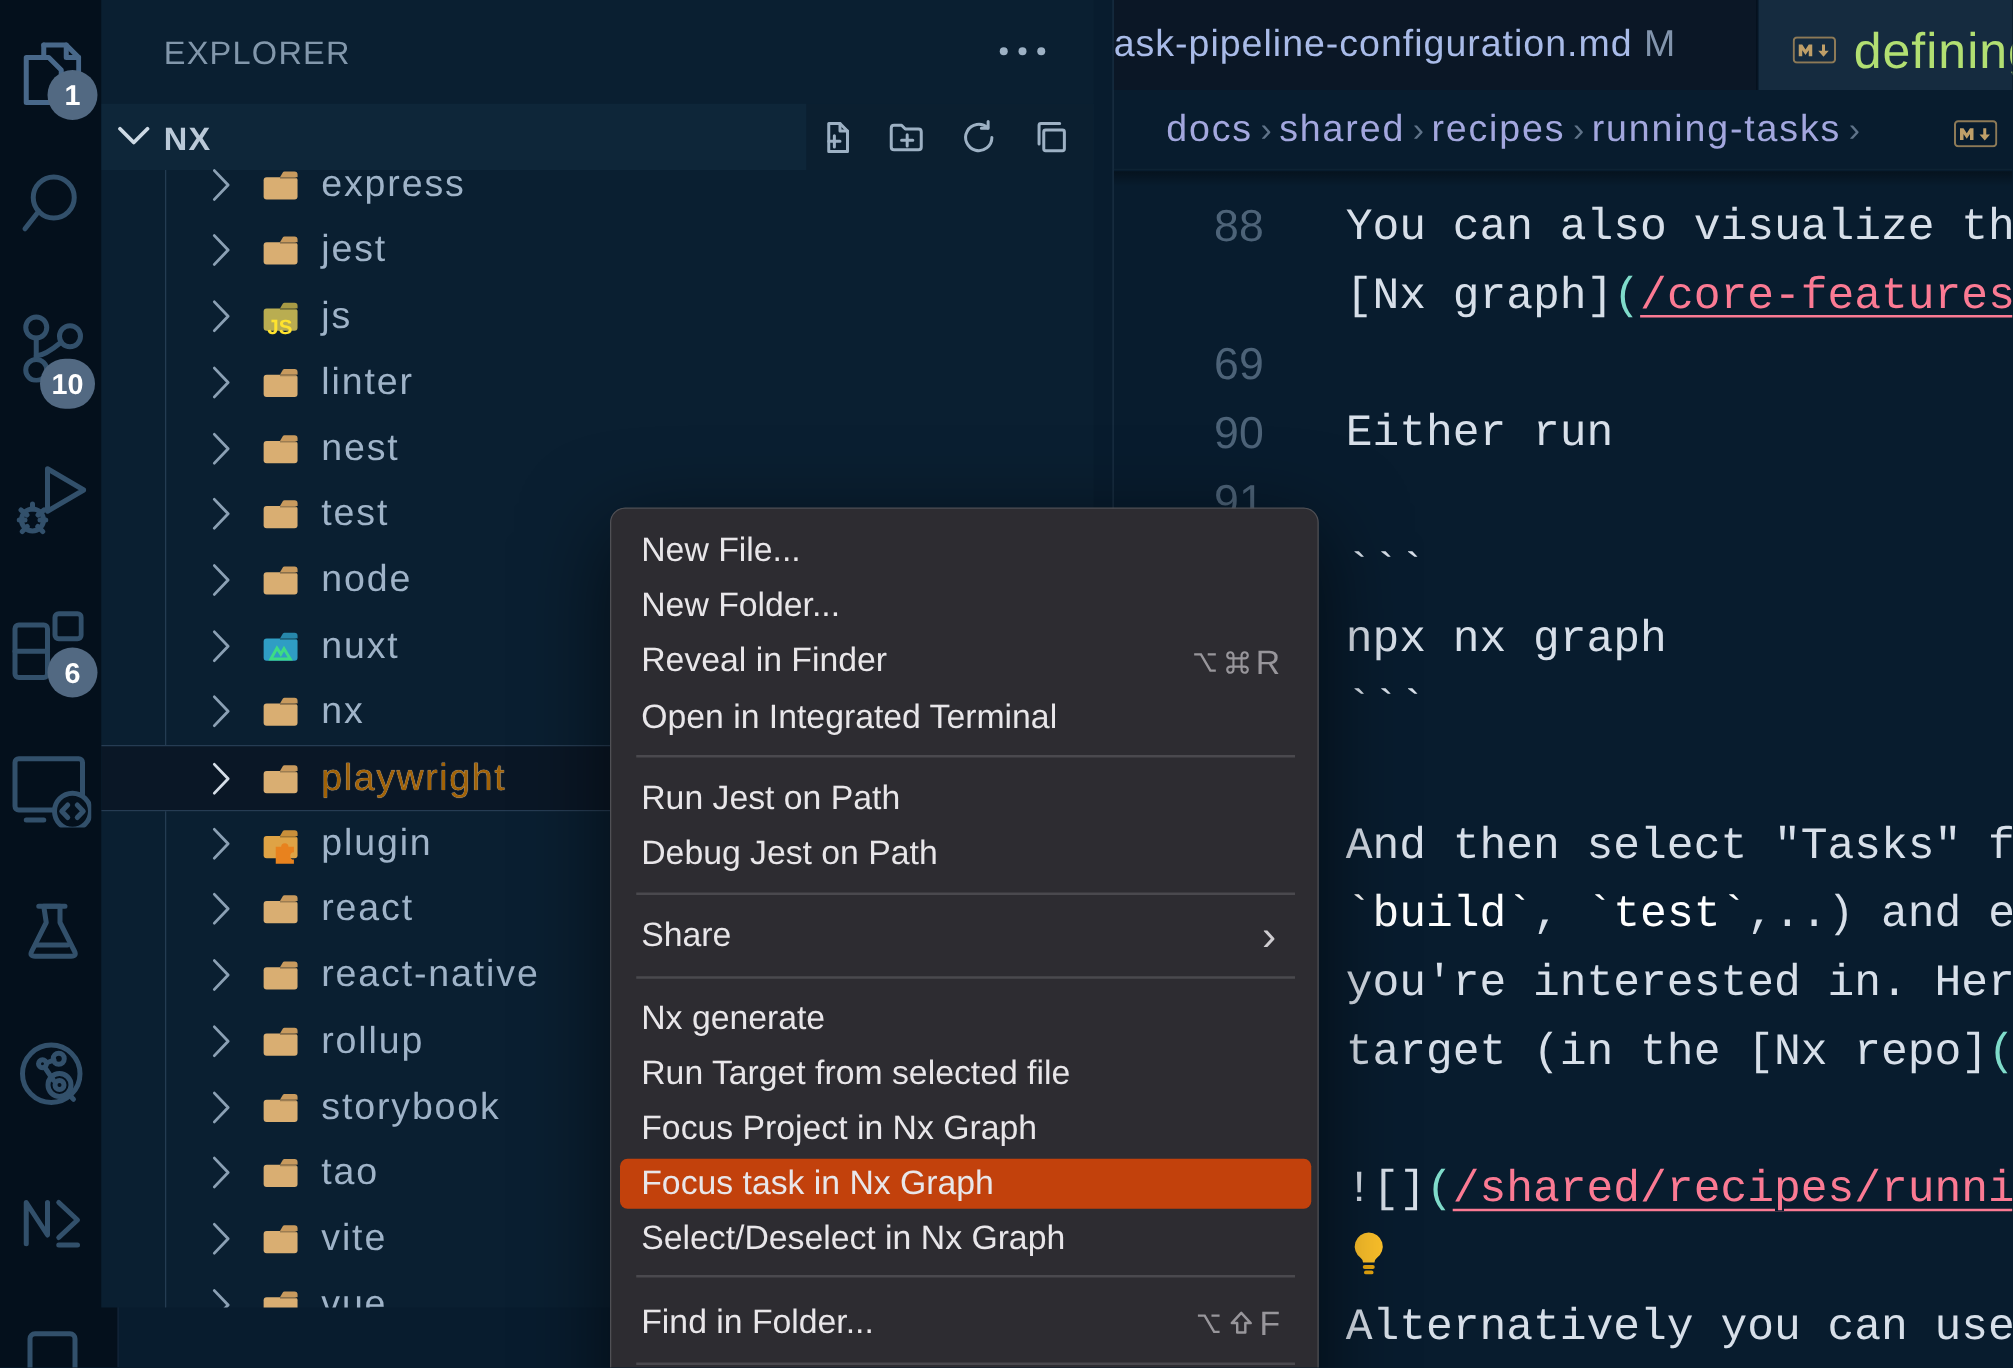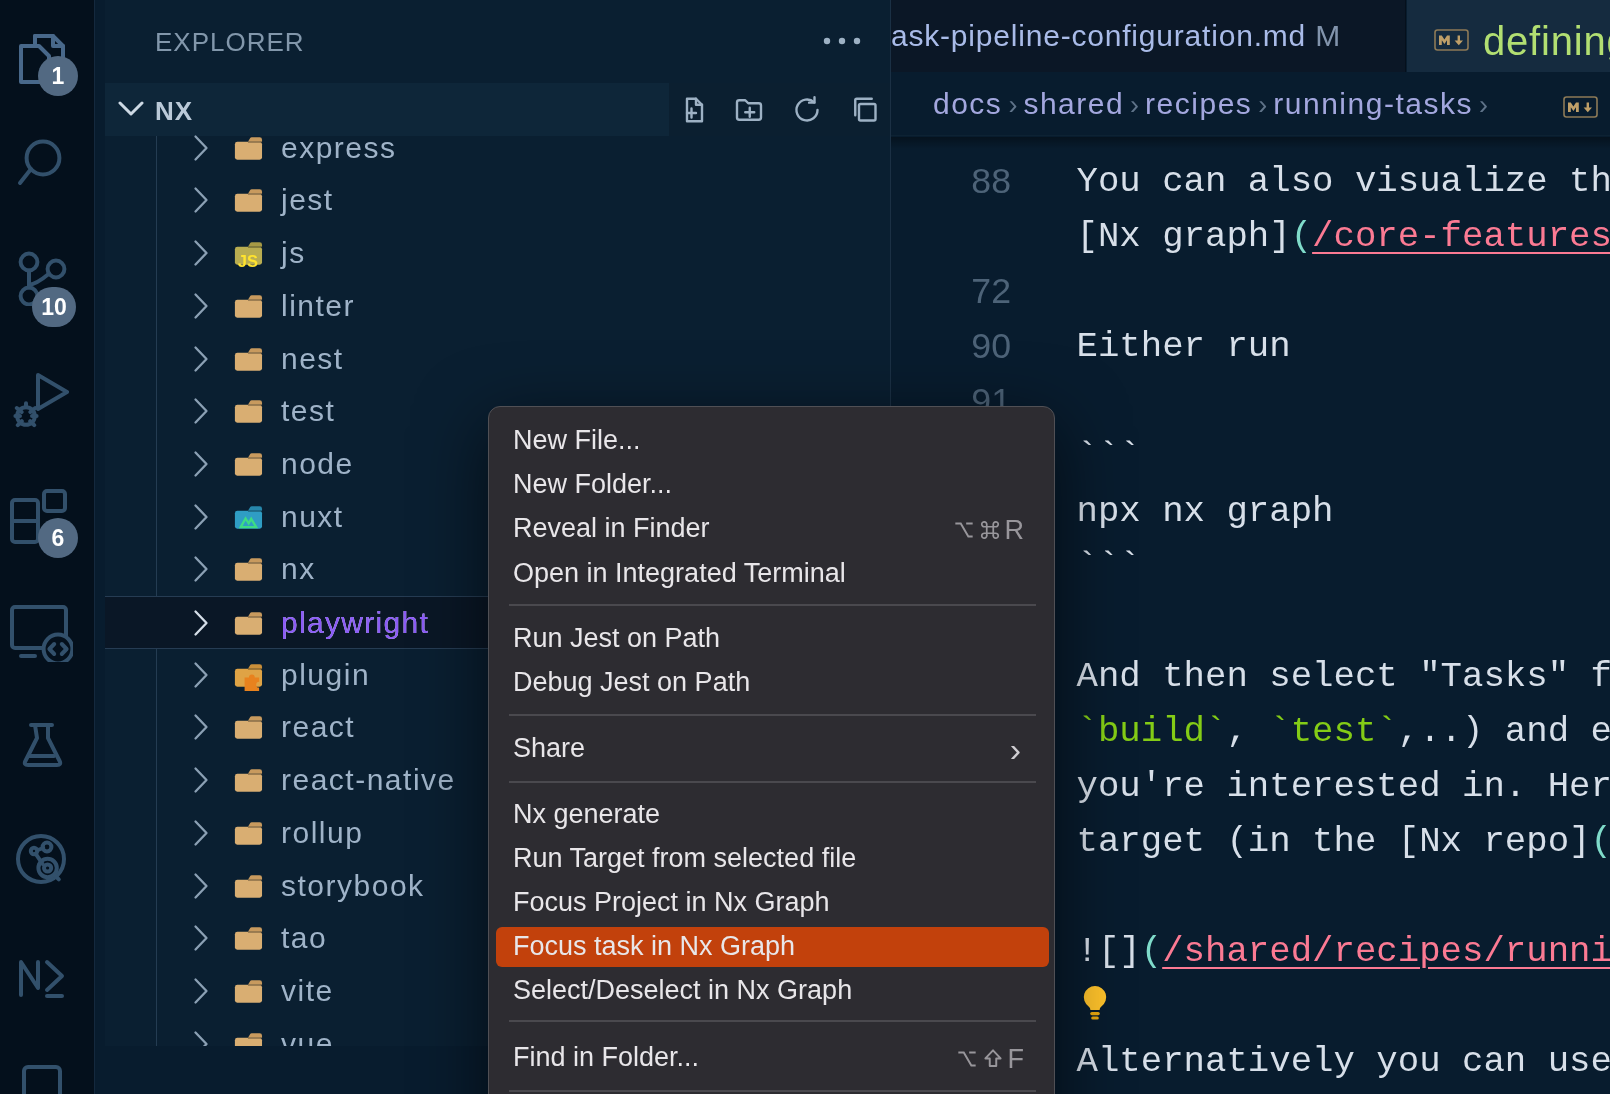--- a/index.html
+++ b/index.html
@@ -1,49 +1,49 @@
 <!DOCTYPE html>
 <html><head><meta charset="utf-8"><style>
 *{margin:0;padding:0;box-sizing:border-box}
 html,body{width:1610px;height:1094px;overflow:hidden;background:#081c2e;font-family:"Liberation Sans",sans-serif;position:relative}
 #act{position:absolute;left:0;top:0;width:95px;height:1094px;background:#04101c;border-right:1px solid #14293e}
 .aicon{position:absolute;left:22px}
 .abadge{position:absolute;height:40px;border-radius:20px;background:#526982;color:#fff;font-size:23px;font-weight:bold;text-align:center;line-height:40px}
-#side{position:absolute;left:105px;top:0;width:794px;height:1046px;background:#0a1f31;overflow:hidden}
+#side{position:absolute;left:81px;top:0;width:794px;height:1046px;background:#0a1f31;overflow:hidden}
 #sidehdr{position:absolute;left:0;top:0;width:794px;height:83px}
 #sidehdr .t{position:absolute;left:50px;top:27px;font-size:26px;letter-spacing:1px;color:#8297ab}
 #sidehdr .dots{position:absolute;left:717px;top:36px}
 #nxrow{position:absolute;left:0;top:83px;width:794px;height:53px;background:#0e2639}
 #nxrow .dk{position:absolute;left:564px;top:0;width:230px;height:53px;background:#0b1f30}
 #nxrow .chev{position:absolute;left:13px;top:17px}
 #nxrow .t{position:absolute;left:50px;top:13px;font-weight:bold;font-size:26px;letter-spacing:1px;color:#bac9d8}
 .hicon{position:absolute;top:9px}
 #tree{position:absolute;left:0;top:136px;width:794px;height:958px}
 #guide{position:absolute;left:51px;top:0;width:1px;height:958px;background:rgba(130,165,200,0.22)}
 .trow{position:absolute;left:0;width:794px;height:53px}
 .trow.sel{background:#0a1726;border-top:1px solid #263c53;border-bottom:1px solid #263c53}
 .tchev{position:absolute;left:88px;top:12px}
 .trow.sel .tchev path{stroke:#d5dee8}
 .tico{position:absolute;left:127px;top:11px}
 .tlabel{position:absolute;left:176px;top:9px;font-size:30px;letter-spacing:1.5px;color:#9fb3c8}
-.trow.sel .tlabel{color:#8b5cf6;letter-spacing:1.3px;text-shadow:0 0 0.6px #f2f6fa}
+.trow.sel .tlabel{color:#a16207;letter-spacing:1.3px;text-shadow:0 0 0.6px #f2f6fa}
 #ed{position:absolute;left:890px;top:0;width:720px;height:1094px;background:#081c2e;overflow:hidden;border-left:1px solid #1b3044}
 #tabs{position:absolute;left:0;top:0;width:720px;height:72px}
 #tab1{position:absolute;left:0;top:0;width:515px;height:72px;background:#0b1726;border-right:1px solid #05101c;overflow:hidden}
 #tab1 .t{position:absolute;right:64px;top:19px;font-size:30px;letter-spacing:0.8px;color:#a9bbe8;white-space:pre}
 #tab1 .m{color:#8294ac}
 #tab2{position:absolute;left:516px;top:0;width:204px;height:72px;background:#152b3f}
 #tab2 .t{position:absolute;left:76px;top:19px;font-size:40px;letter-spacing:0.8px;color:#b2df72;white-space:pre}
 #crumbs{position:absolute;left:0;top:72px;width:720px;height:64px;border-bottom:1px solid #0d2233}
 #crumbs .t{position:absolute;left:42px;top:15px;font-size:30px;letter-spacing:1.5px;color:#a3a7de;white-space:pre}
 #crumbs .s{color:#5f7389;font-size:27px;margin:0 6px;letter-spacing:0}
 #content{position:absolute;left:-890px;top:0px;width:1610px;height:1094px}
 .lnum{position:absolute;left:920px;width:90px;text-align:right;font-family:Liberation Sans, sans-serif;font-size:35.7px;line-height:55px;color:#4d6378}
 .cl{position:absolute;left:1075.5px;font-family:"Liberation Mono",monospace;font-size:35.7px;line-height:55px;color:#d7dfe9;white-space:pre}
-.gr{color:#84cc16} .pk{color:#fb7a93} .tl{color:#7fdbca}
+.gr{color:#ffffff} .pk{color:#fb7a93} .tl{color:#7fdbca}
 .u{text-decoration:underline;text-underline-offset:6px;text-decoration-thickness:2px}
 #menu{position:absolute;left:488px;top:406px;width:567px;height:800px;background:#2d2c31;border:1px solid #505055;border-radius:12px 12px 0 0;box-shadow:0 18px 70px rgba(0,0,0,.6)}
 .mitem{position:absolute;left:7px;width:553px;height:44px;font-size:27px;color:#e8e6e9}
 .mitem>span:first-child{position:absolute;left:17px;top:6px}
 .mitem.hl{background:#c2410c;border-radius:6px;height:40px}
 .mitem.hl>span:first-child{top:4px}
 .msep{position:absolute;left:20px;width:527px;height:2px;background:#4a494e}
 .marrow{position:absolute;right:28px;top:3px;font-size:34px;color:#cfcdd1}
 .mshort{position:absolute;right:25px;top:8px;color:#98969b;font-size:27px}
 .mshort svg{vertical-align:-4px}
@@ -376,21 +376,21 @@
 <rect x="1" y="1" width="33" height="20" rx="2.5" fill="none" stroke="#8d7a57" stroke-width="1.6"></rect>
 <path d="M5 16 v-9.5 h2.8 l2.6 4 l2.6 -4 h2.8 v9.5 h-2.8 v-4.8 l-2.6 3.8 l-2.6 -3.8 v4.8 z" fill="#bf9f68"></path>
 <path d="M26 6.5 v5 h3 l-4.2 4.8 l-4.2 -4.8 h3 v-5 z" fill="#bf9f68"></path>
       </svg>
     </div>
   <div style="position:absolute;left:0;top:137px;width:720px;height:12px;background:linear-gradient(to bottom,rgba(0,0,0,0.35),rgba(0,0,0,0))"></div>
   <div id="content">
 <div class="lnum" style="top:153.5px">88</div>
       <div class="cl" style="top:153.5px">You can also visualize th</div>
 <div class="cl" style="top:208.5px">[Nx graph]<span class="tl">(</span><span class="pk u">/core-features</span></div>
-<div class="lnum" style="top:263.5px">72</div>
+<div class="lnum" style="top:263.5px">69</div>
       <div class="cl" style="top:263.5px"></div>
 <div class="lnum" style="top:318.5px">90</div>
       <div class="cl" style="top:318.5px">Either run</div>
 <div class="lnum" style="top:373.5px">91</div>
       <div class="cl" style="top:373.5px"></div>
 <div class="cl" style="top:428.5px">```</div>
 <div class="cl" style="top:483.5px">npx nx graph</div>
 <div class="cl" style="top:538.5px">```</div>
 <div class="cl" style="top:648.5px">And then select "Tasks" f</div>
 <div class="cl" style="top:703.5px"><span class="gr">`build`</span>, <span class="gr">`test`</span>,..) and e</div>

